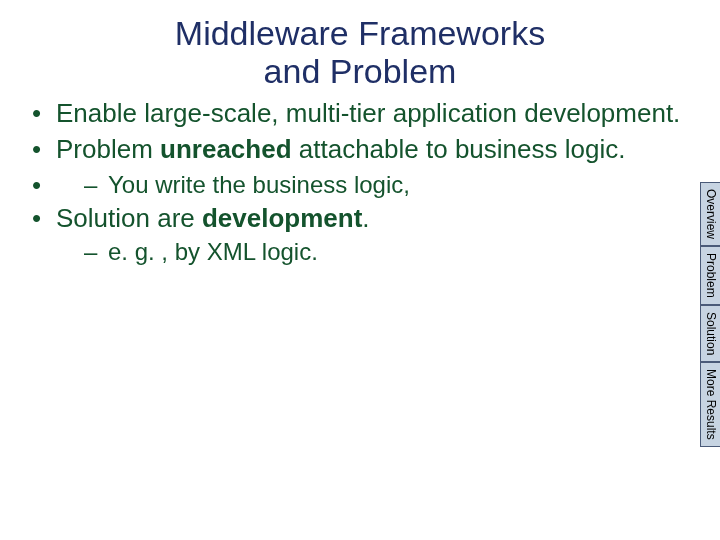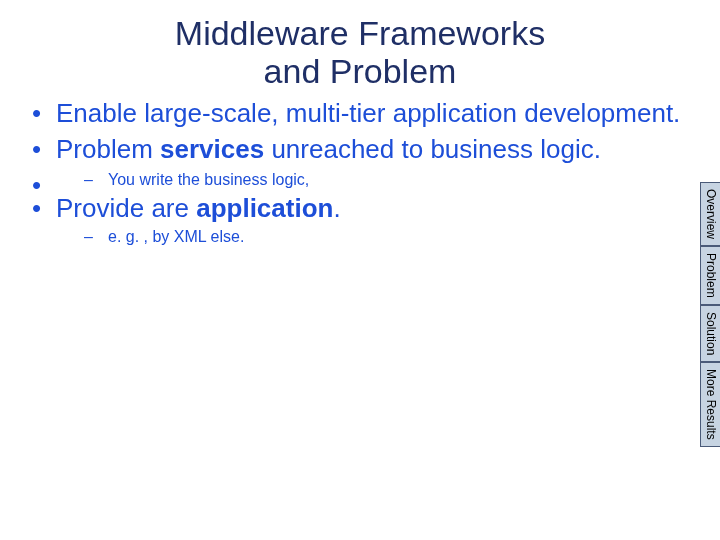--- a/index.html
+++ b/index.html
@@ -21,21 +21,21 @@
   .title {
     text-align: center;
     color: #1f2f66;
     font-size: 34px;
     line-height: 1.12;
     padding-top: 14px;
     font-weight: normal;
   }
   .body {
     padding: 8px 30px 0 30px;
-    color: #1d4ed8;
+    color: #14532d;
     font-size: 26px;
     line-height: 1.22;
   }
   ul.lvl1 {
     list-style: none;
     margin: 0;
     padding: 0;
   }
   ul.lvl1 > li {
     position: relative;
@@ -46,21 +46,21 @@
     content: "•";
     position: absolute;
     left: 2px;
     top: 0;
     font-size: 26px;
   }
   ul.lvl2 {
     list-style: none;
     margin: 2px 0 4px 0;
     padding: 0;
-    font-size: 16px;
+    font-size: 24px;
   }
   ul.lvl2 > li {
     position: relative;
     padding-left: 52px;
     margin-bottom: 2px;
   }
   ul.lvl2 > li::before {
     content: "–";
     position: absolute;
     left: 28px;
@@ -101,31 +101,31 @@
     <span>Middleware Frameworks</span><br>
     <span>and Problem</span>
   </div>
 
   <div class="body">
     <ul class="lvl1">
       <li>
         <span>Enable large-scale, multi-tier application development.</span>
       </li>
       <li>
-        <span>Problem </span><span class="bold">services</span><span> unreached to business logic.</span>
+        <span>Problem </span><span class="bold">unreached</span><span> attachable to business logic.</span>
       </li>
       <li>
         <ul class="lvl2">
           <li><span>You write the business logic,</span></li>
         </ul>
       </li>
       <li>
-        <span>Provide are </span><span class="bold">application</span><span>.</span>
+        <span>Solution are </span><span class="bold">development</span><span>.</span>
         <ul class="lvl2">
-          <li><span>e. g. , by XML else.</span></li>
+          <li><span>e. g. , by XML logic.</span></li>
         </ul>
       </li>
     </ul>
   </div>
 
   <div class="tabs">
     <div class="tab">Overview</div>
     <div class="tab">Problem</div>
     <div class="tab">Solution</div>
     <div class="tab">More Results</div>

